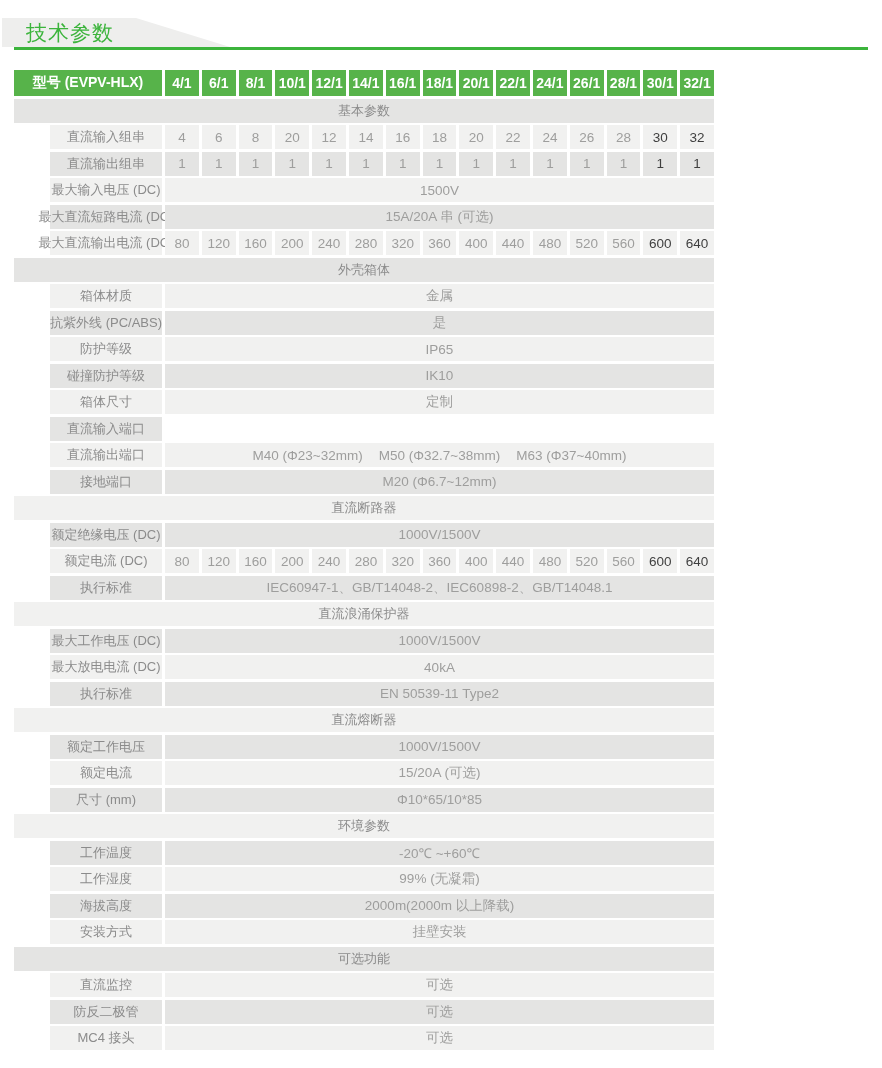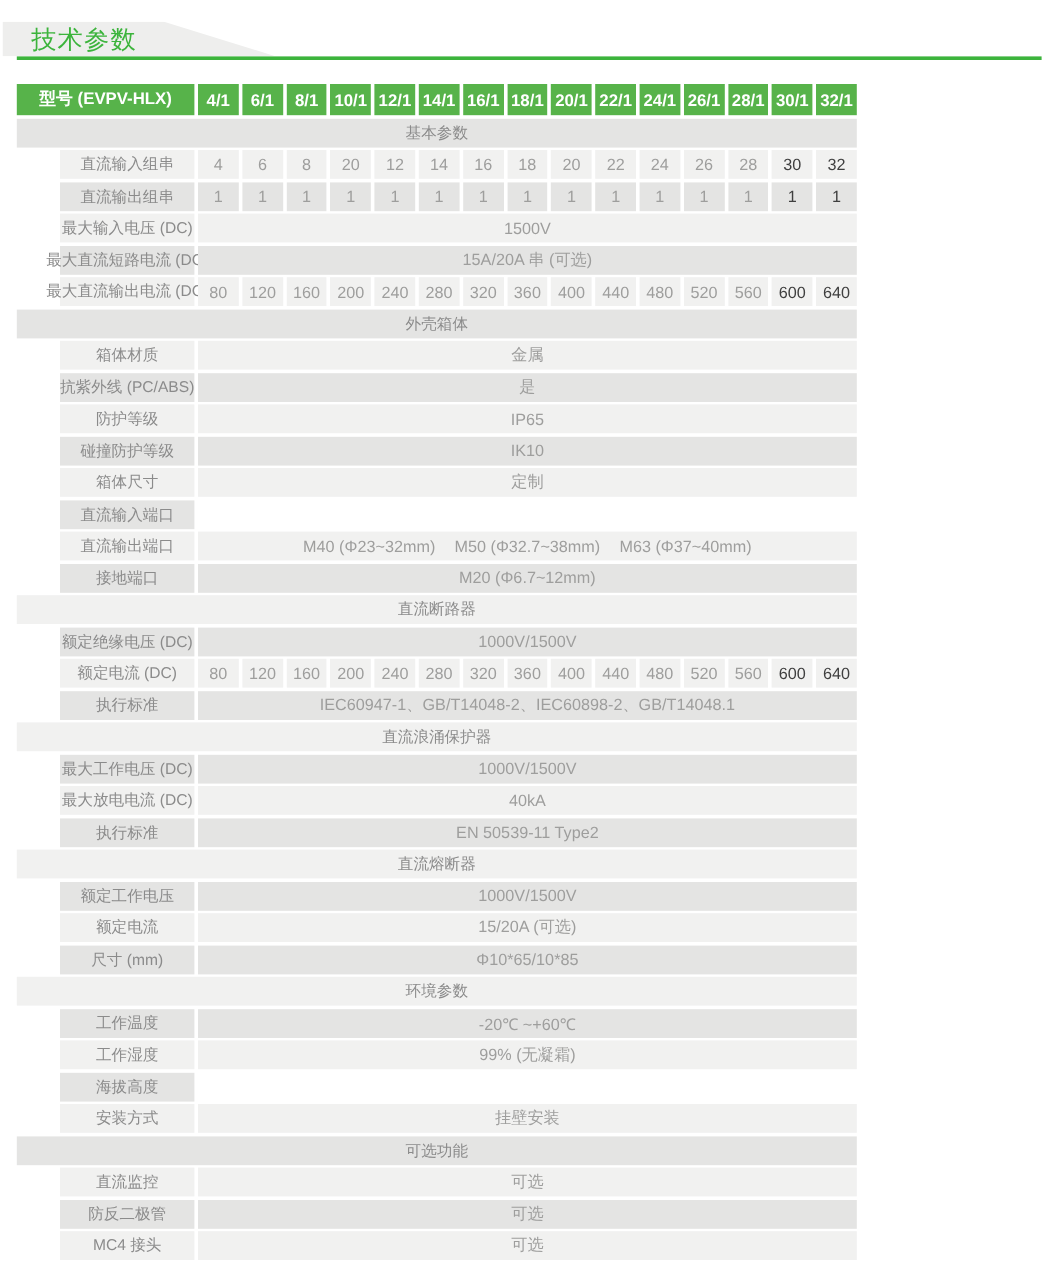--- a/index.html
+++ b/index.html
@@ -233,20 +233,21 @@
         </div><div class="row">
           <div class="section-cell shade-light">环境参数</div>
         </div><div class="row">
           <div class="cell label-cell shade-dark">工作温度</div>
           <div class="cell value-cell merged shade-dark">-20℃ ~+60℃</div>
         </div><div class="row">
           <div class="cell label-cell shade-light">工作湿度</div>
           <div class="cell value-cell merged shade-light">99% (无凝霜)</div>
         </div><div class="row">
           <div class="cell label-cell shade-dark">海拔高度</div>
+          <div class="cell value-cell merged shade-dark">2000m(2000m 以上降载)</div>
         </div><div class="row">
           <div class="cell label-cell shade-light">安装方式</div>
           <div class="cell value-cell merged shade-light">挂壁安装</div>
         </div><div class="row">
           <div class="section-cell shade-dark">可选功能</div>
         </div><div class="row">
           <div class="cell label-cell shade-light">直流监控</div>
           <div class="cell value-cell merged shade-light">可选</div>
         </div><div class="row">
           <div class="cell label-cell shade-dark">防反二极管</div>

